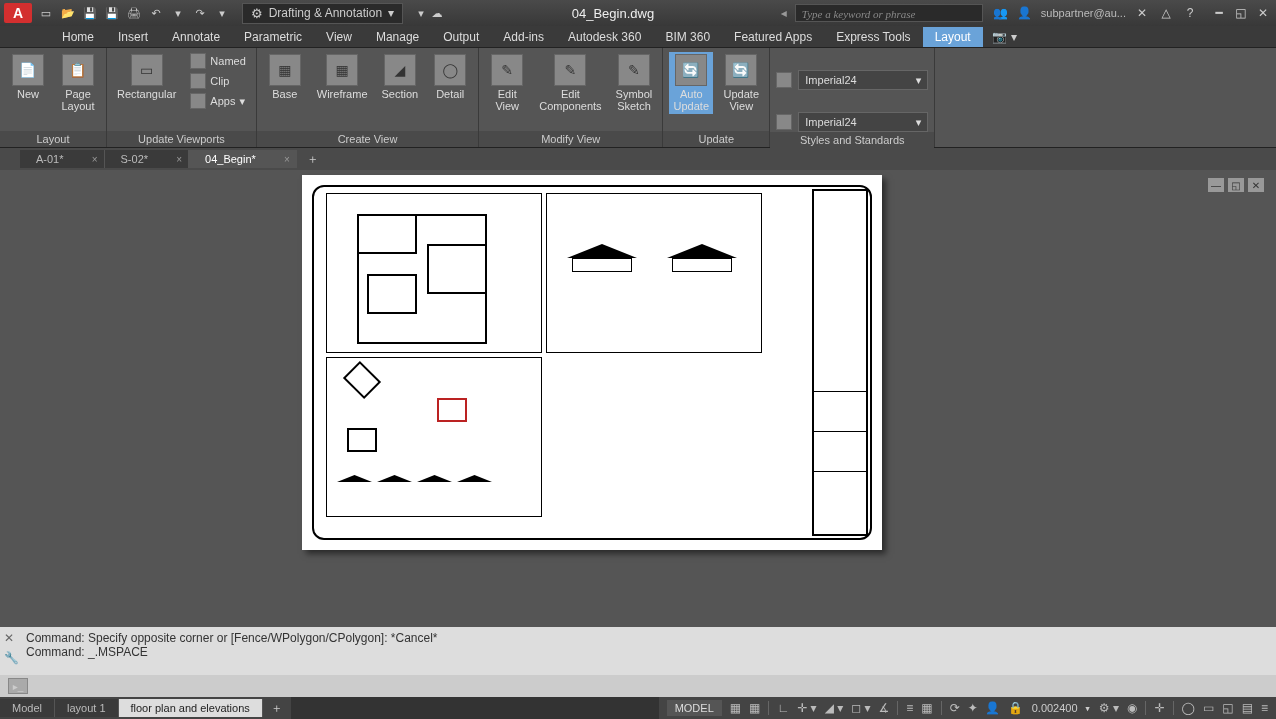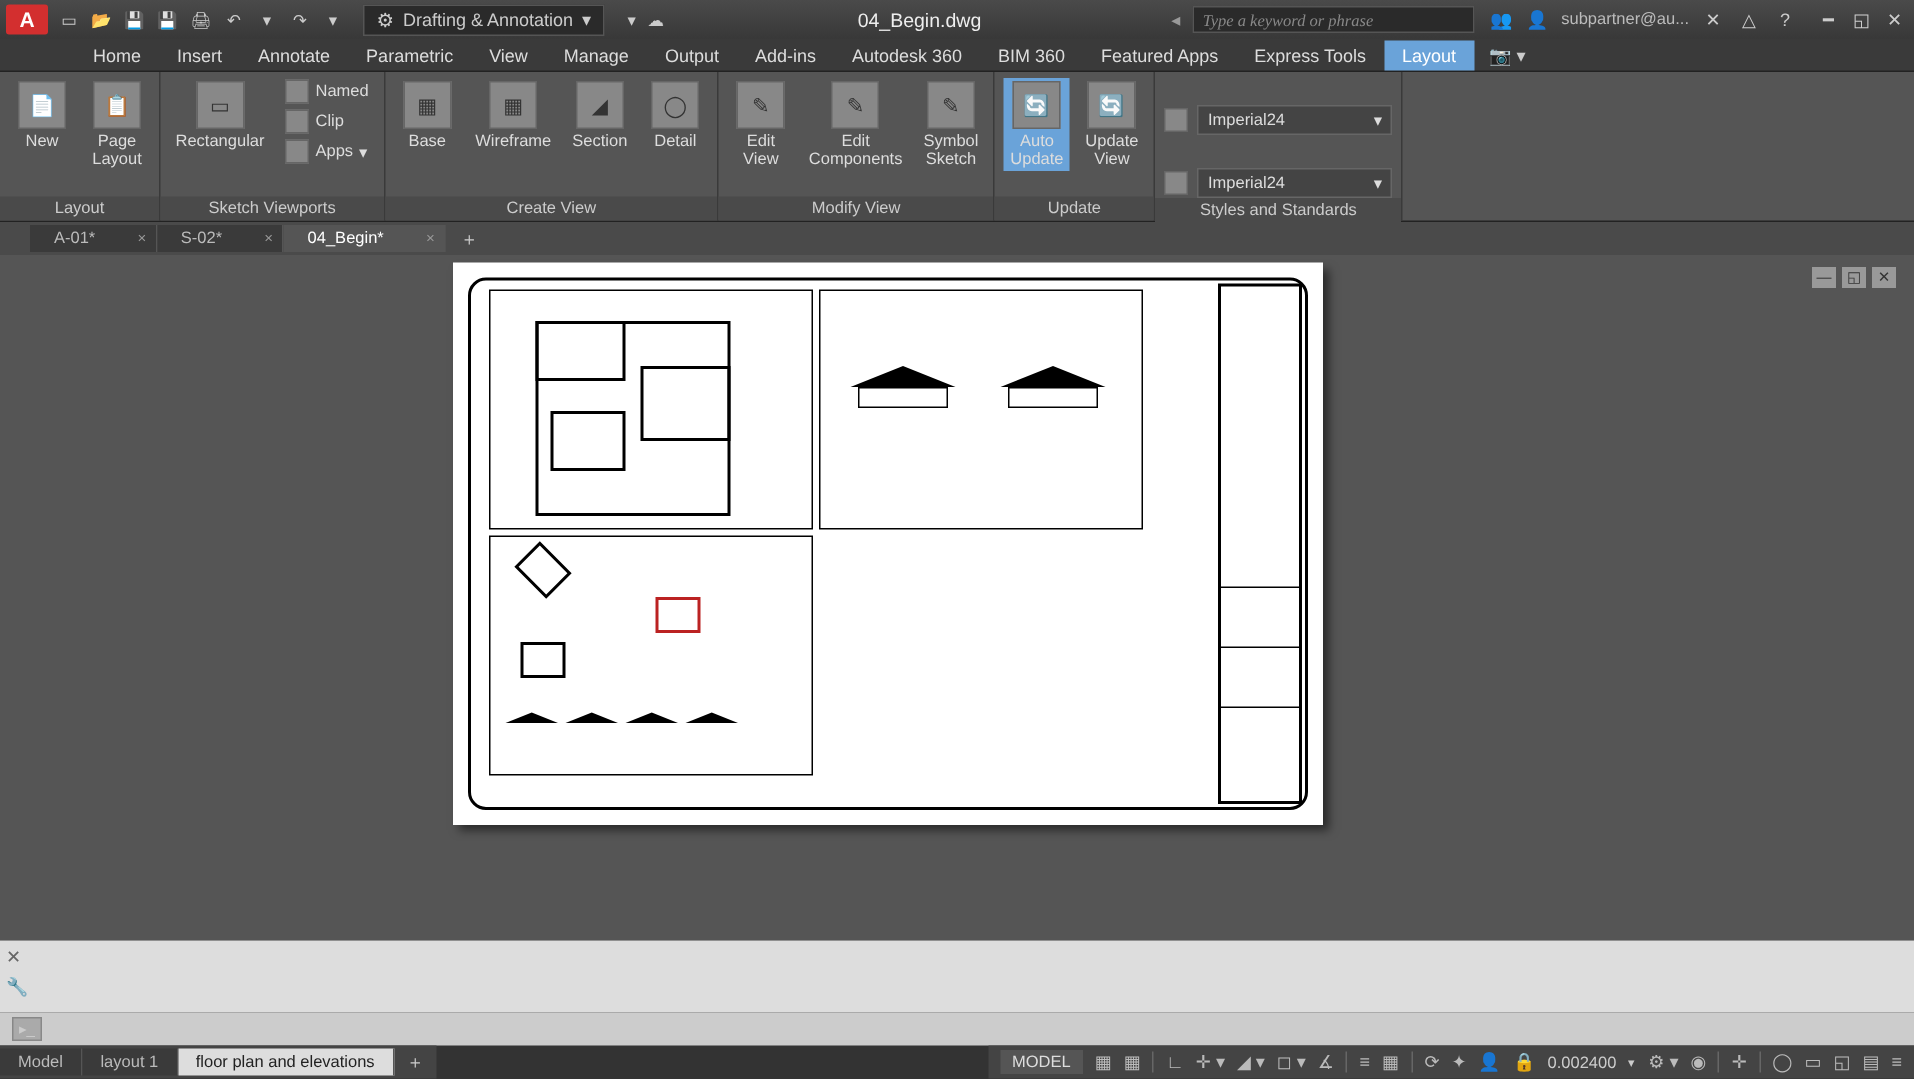--- a/index.html
+++ b/index.html
@@ -174,21 +174,21 @@
             <div class="si"></div>
             <span>Named</span>
           </div>
         <div class="small-btn">
             <div class="si"></div>
             <span>Clip</span>
           </div>
         <div class="small-btn"><div class="si"></div><span>Apps</span> ▾</div>
       </div>
     </div>
-    <div class="panel-title">Sketch Viewports</div>
+    <div class="panel-title">Update Viewports</div>
   </div>
 
   <div class="ribbon-panel">
     <div class="panel-body">
       <div class="big-btn">
           <div class="icon">▦</div>
           <div class="lbl">Base</div>
         </div>
       <div class="big-btn">
           <div class="icon">▦</div>
@@ -323,20 +323,24 @@
           <div class="elev-roof"></div>
         </div>
     </div>
 
   </div>
 </div>
 
 <div class="cmdarea">
   <div class="cmd-close">✕</div>
   <div class="cmd-wrench">🔧</div>
+  <div class="cmd-history">
+    <div>Command: Specify opposite corner or [Fence/WPolygon/CPolygon]: *Cancel*</div>
+    <div>Command: _.MSPACE</div>
+  </div>
 </div>
 <div class="cmdinput">
   <div class="cmd-prompt">▸_</div>
 </div>
 
 <div class="bottomtabs">
   <div class="btab">Model</div>
   <div class="btab">layout 1</div>
   <div class="btab active">floor plan and elevations</div>
   <div class="badd">＋</div>

